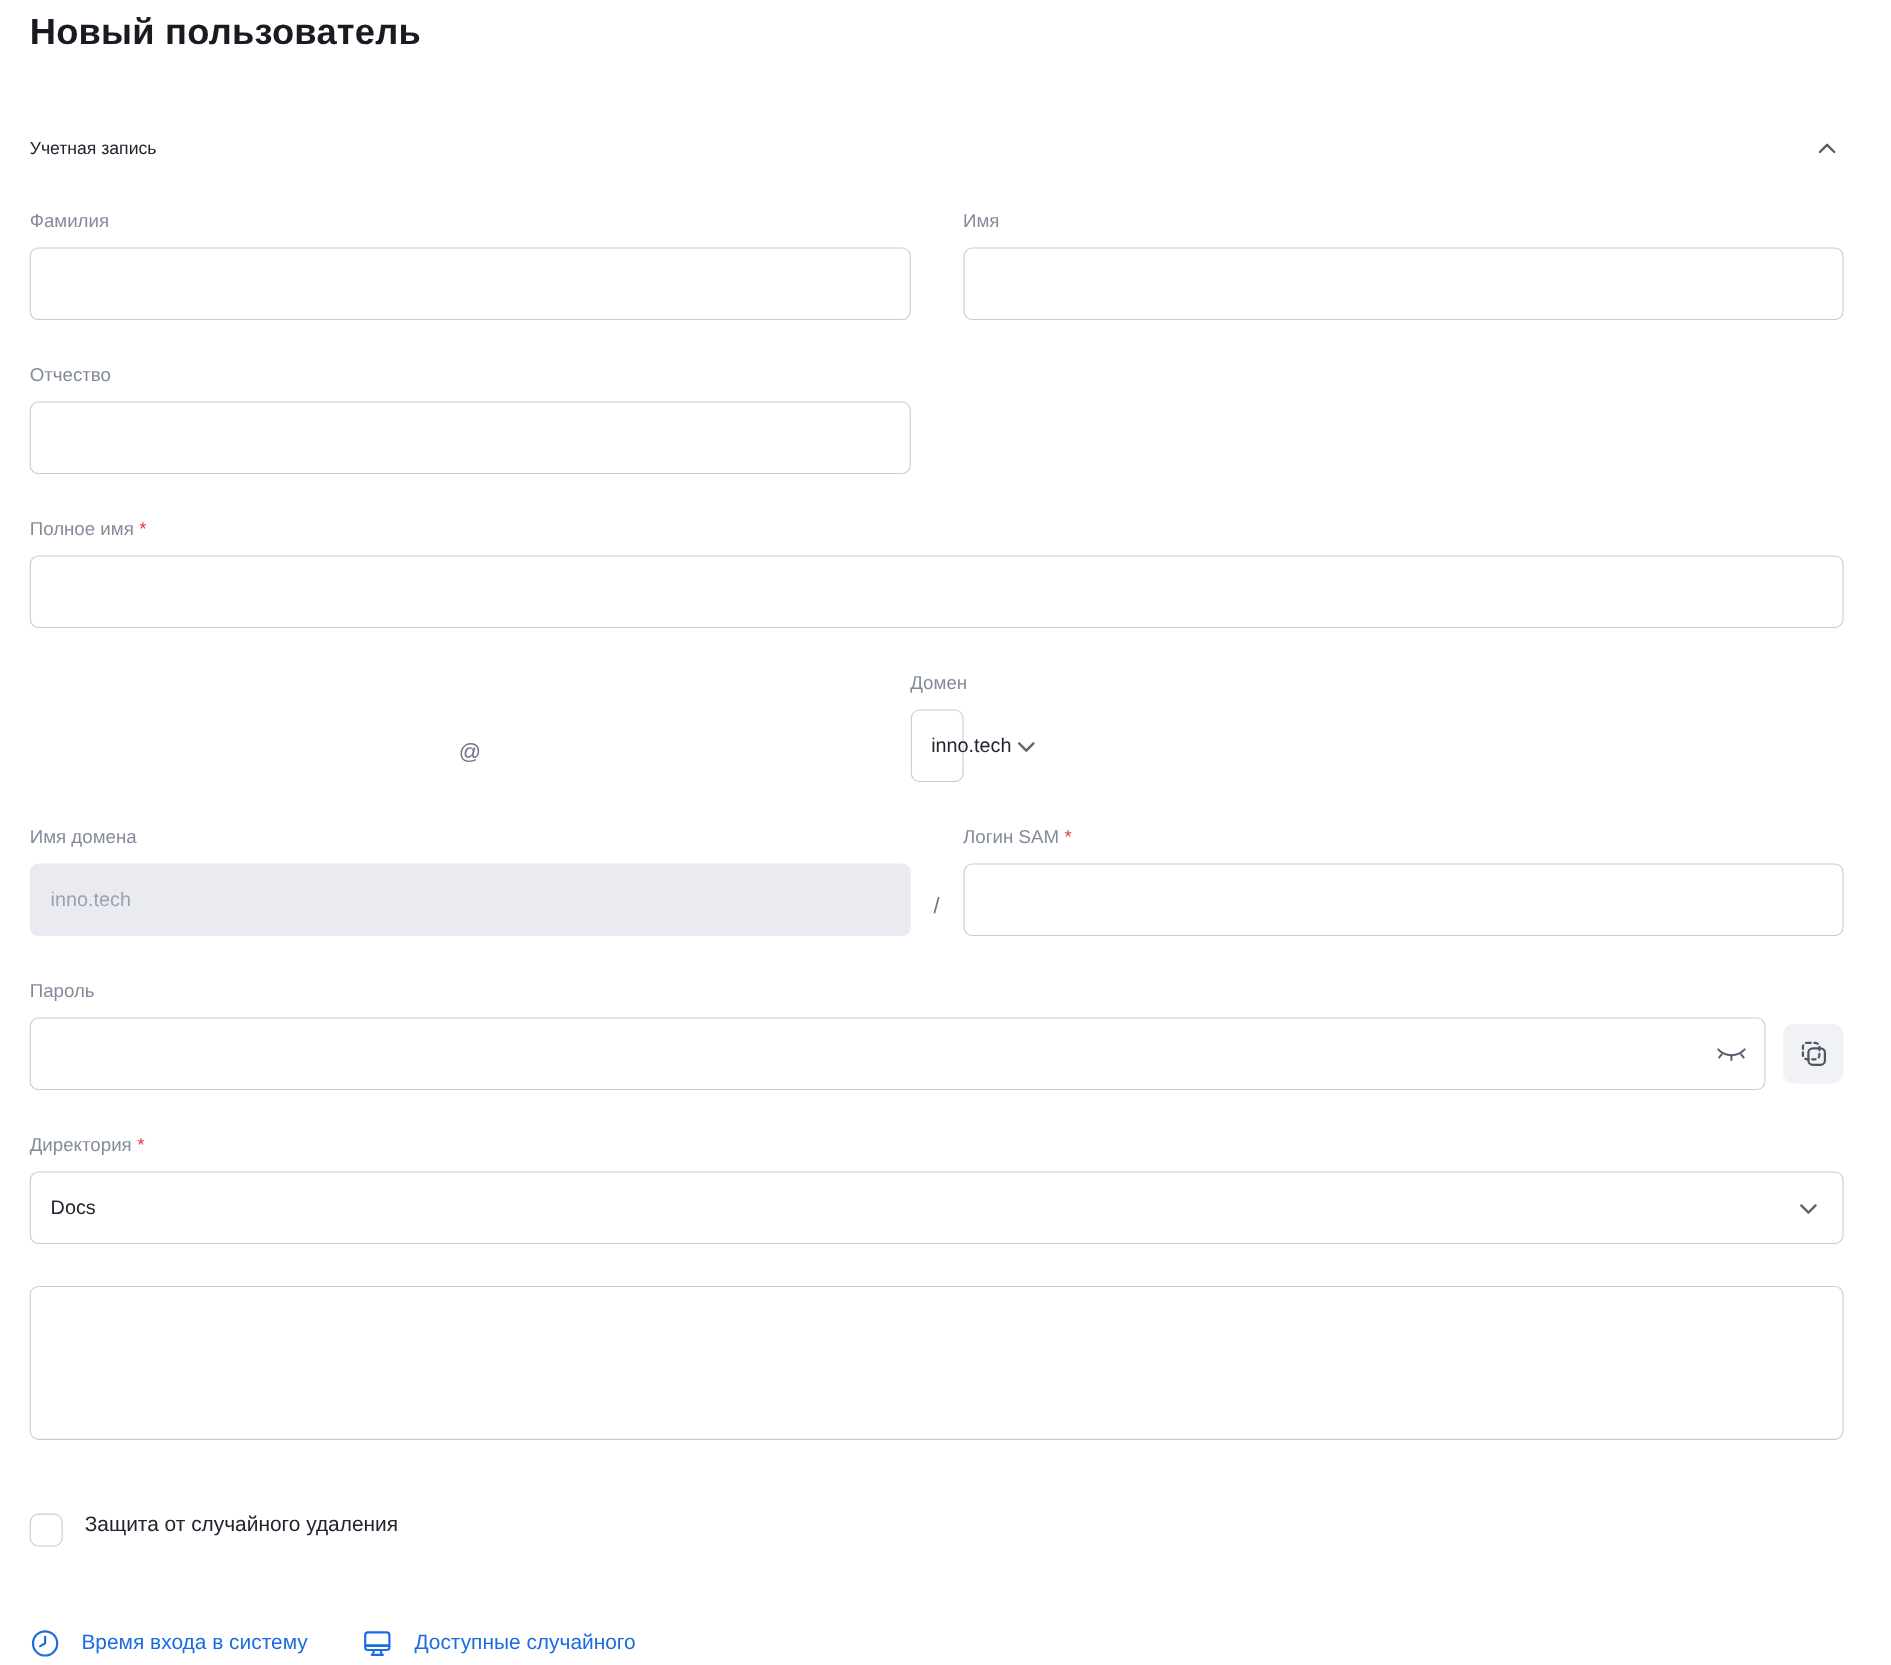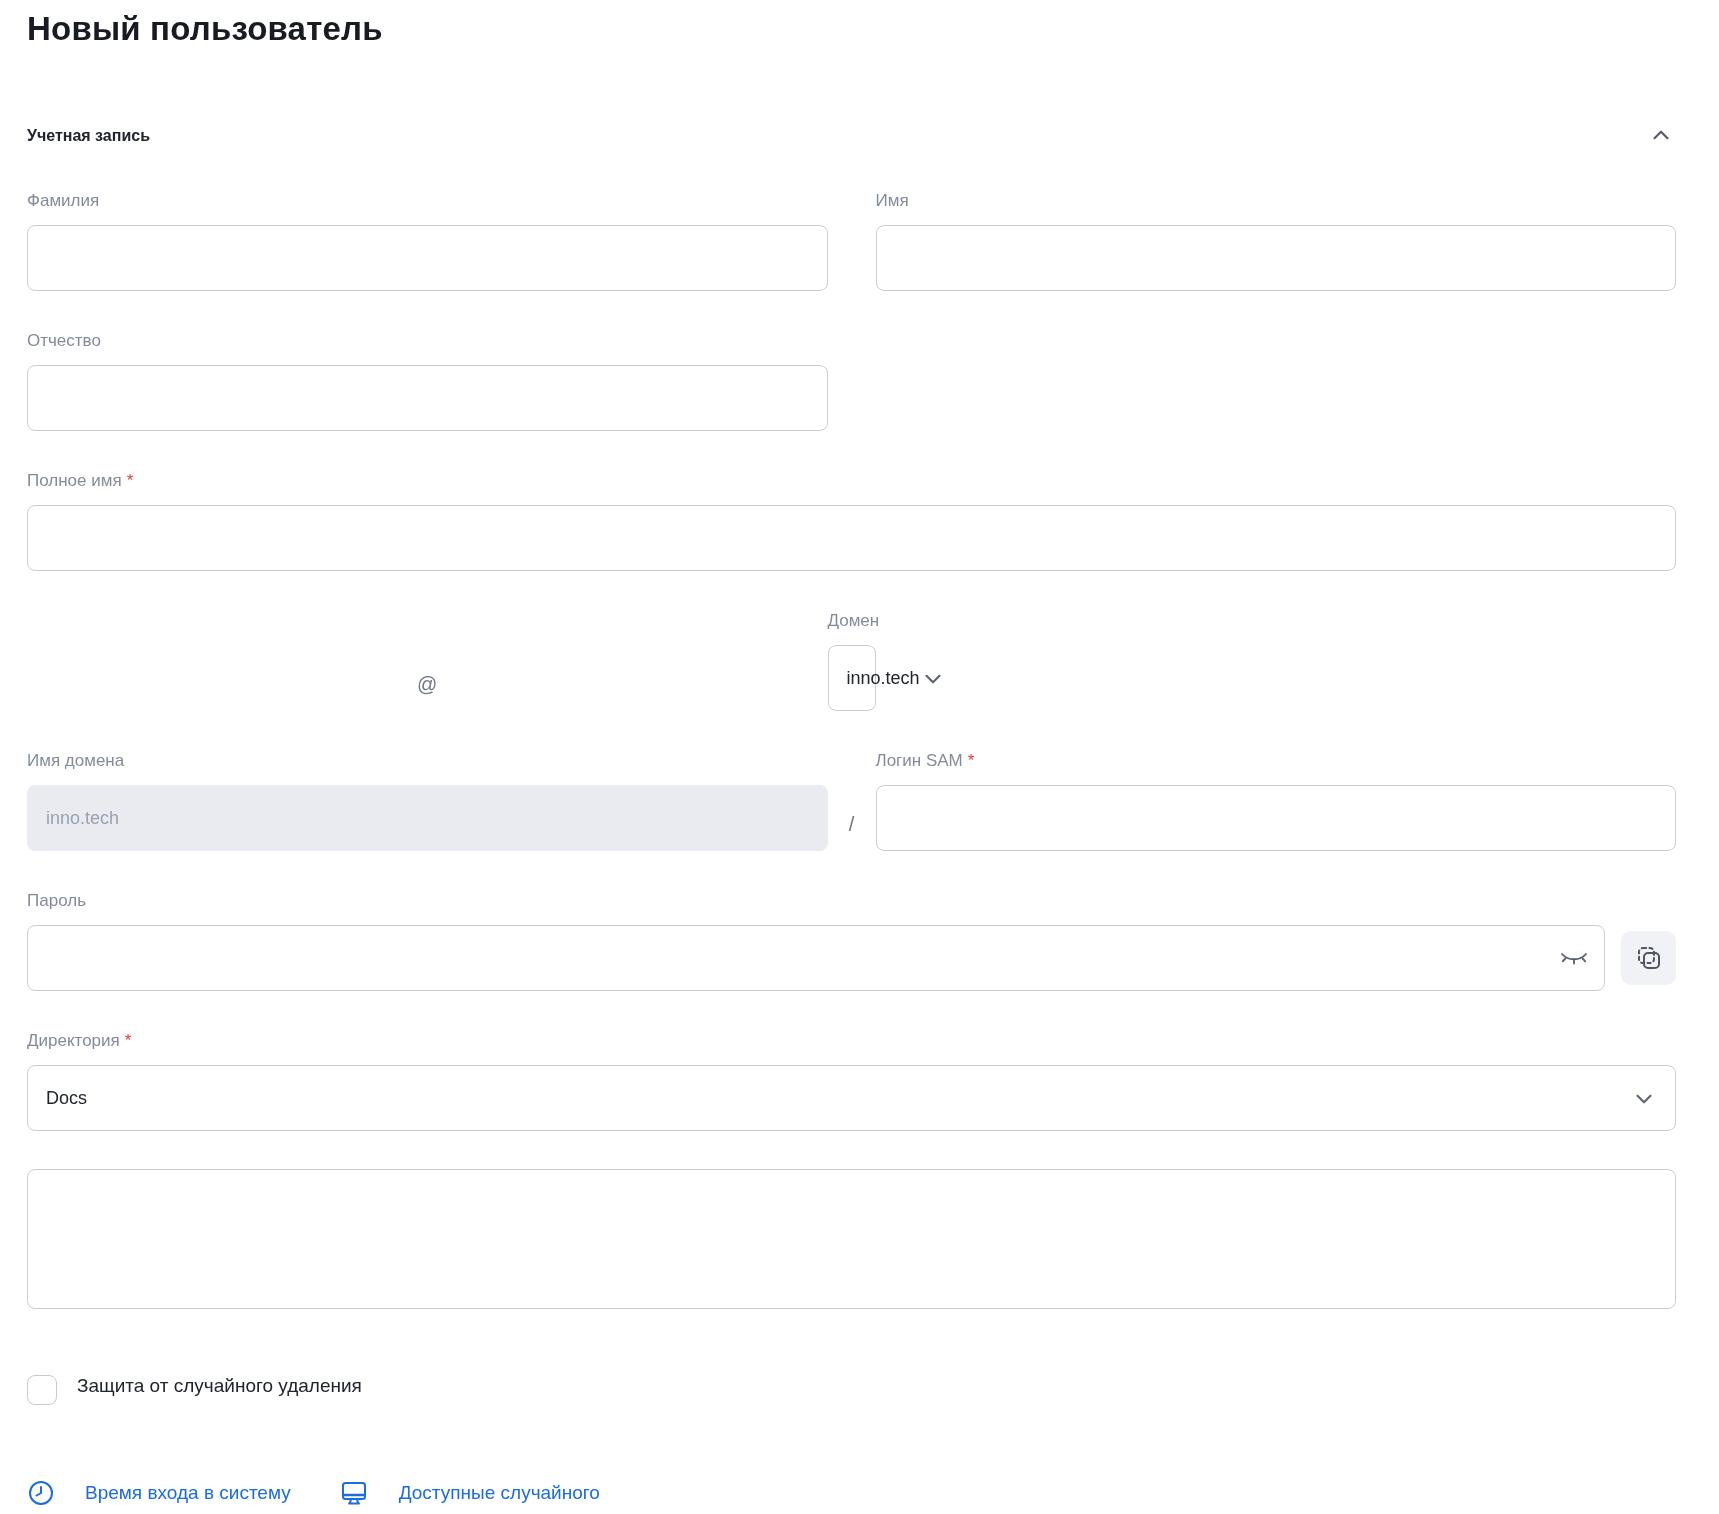--- a/index.html
+++ b/index.html
@@ -20,21 +20,21 @@
     letter-spacing: 0.2px;
   }
   .section-header {
     margin-top: 72px;
     display: flex;
     align-items: center;
     justify-content: space-between;
   }
   .section-title {
     font-size: 16px;
-    font-weight: 700;
+    font-weight: 400;
     color: #20242c;
     line-height: 24px;
   }
   .icon-btn {
     background: none;
     border: none;
     width: 30px;
     height: 30px;
     display: flex;
     align-items: center;
@@ -148,21 +148,21 @@
   .checkbox-label { font-size: 19px; color: #20242c; }
   .links-row {
     margin-top: 74px;
     display: flex;
     align-items: center;
     gap: 48px;
   }
   .link-btn {
     display: flex;
     align-items: center;
-    gap: 30px;
+    gap: 19px;
     background: none;
     border: none;
     color: #1b6ce0;
     font-family: "Liberation Sans", sans-serif;
     font-size: 19px;
     cursor: pointer;
   }
   .link-btn .lbl { line-height: 28px; }
 </style>
 </head>

